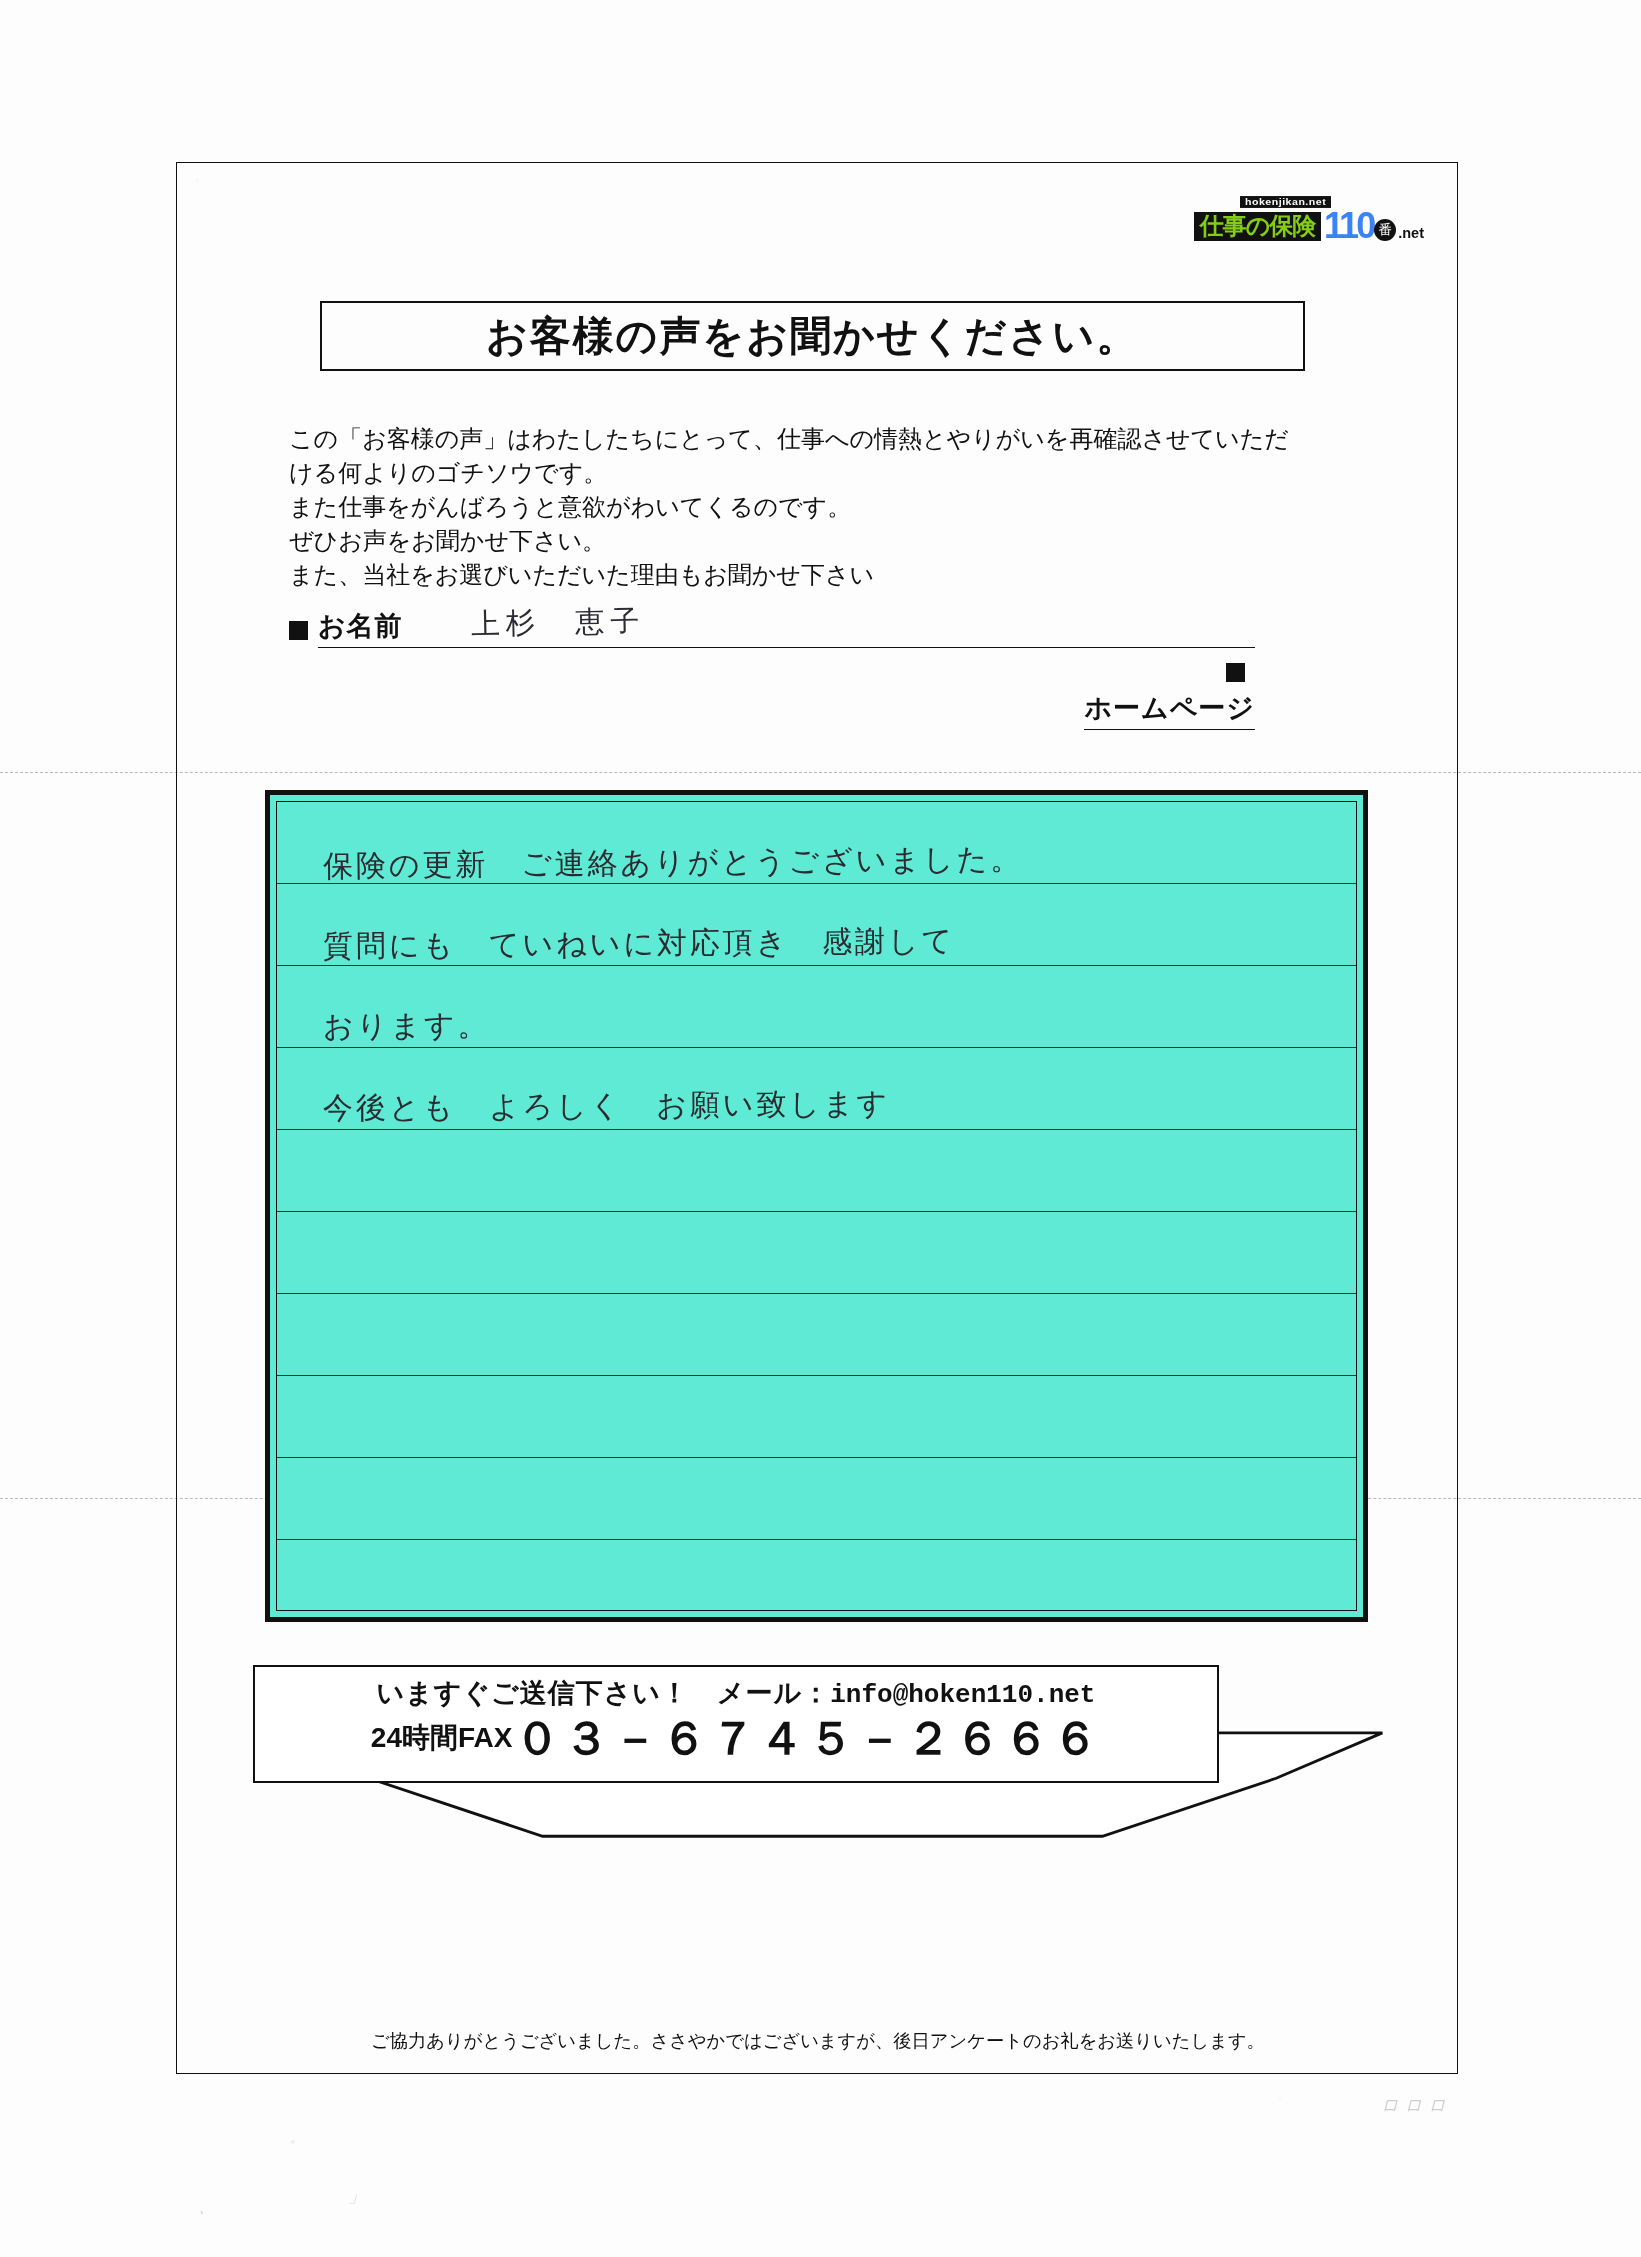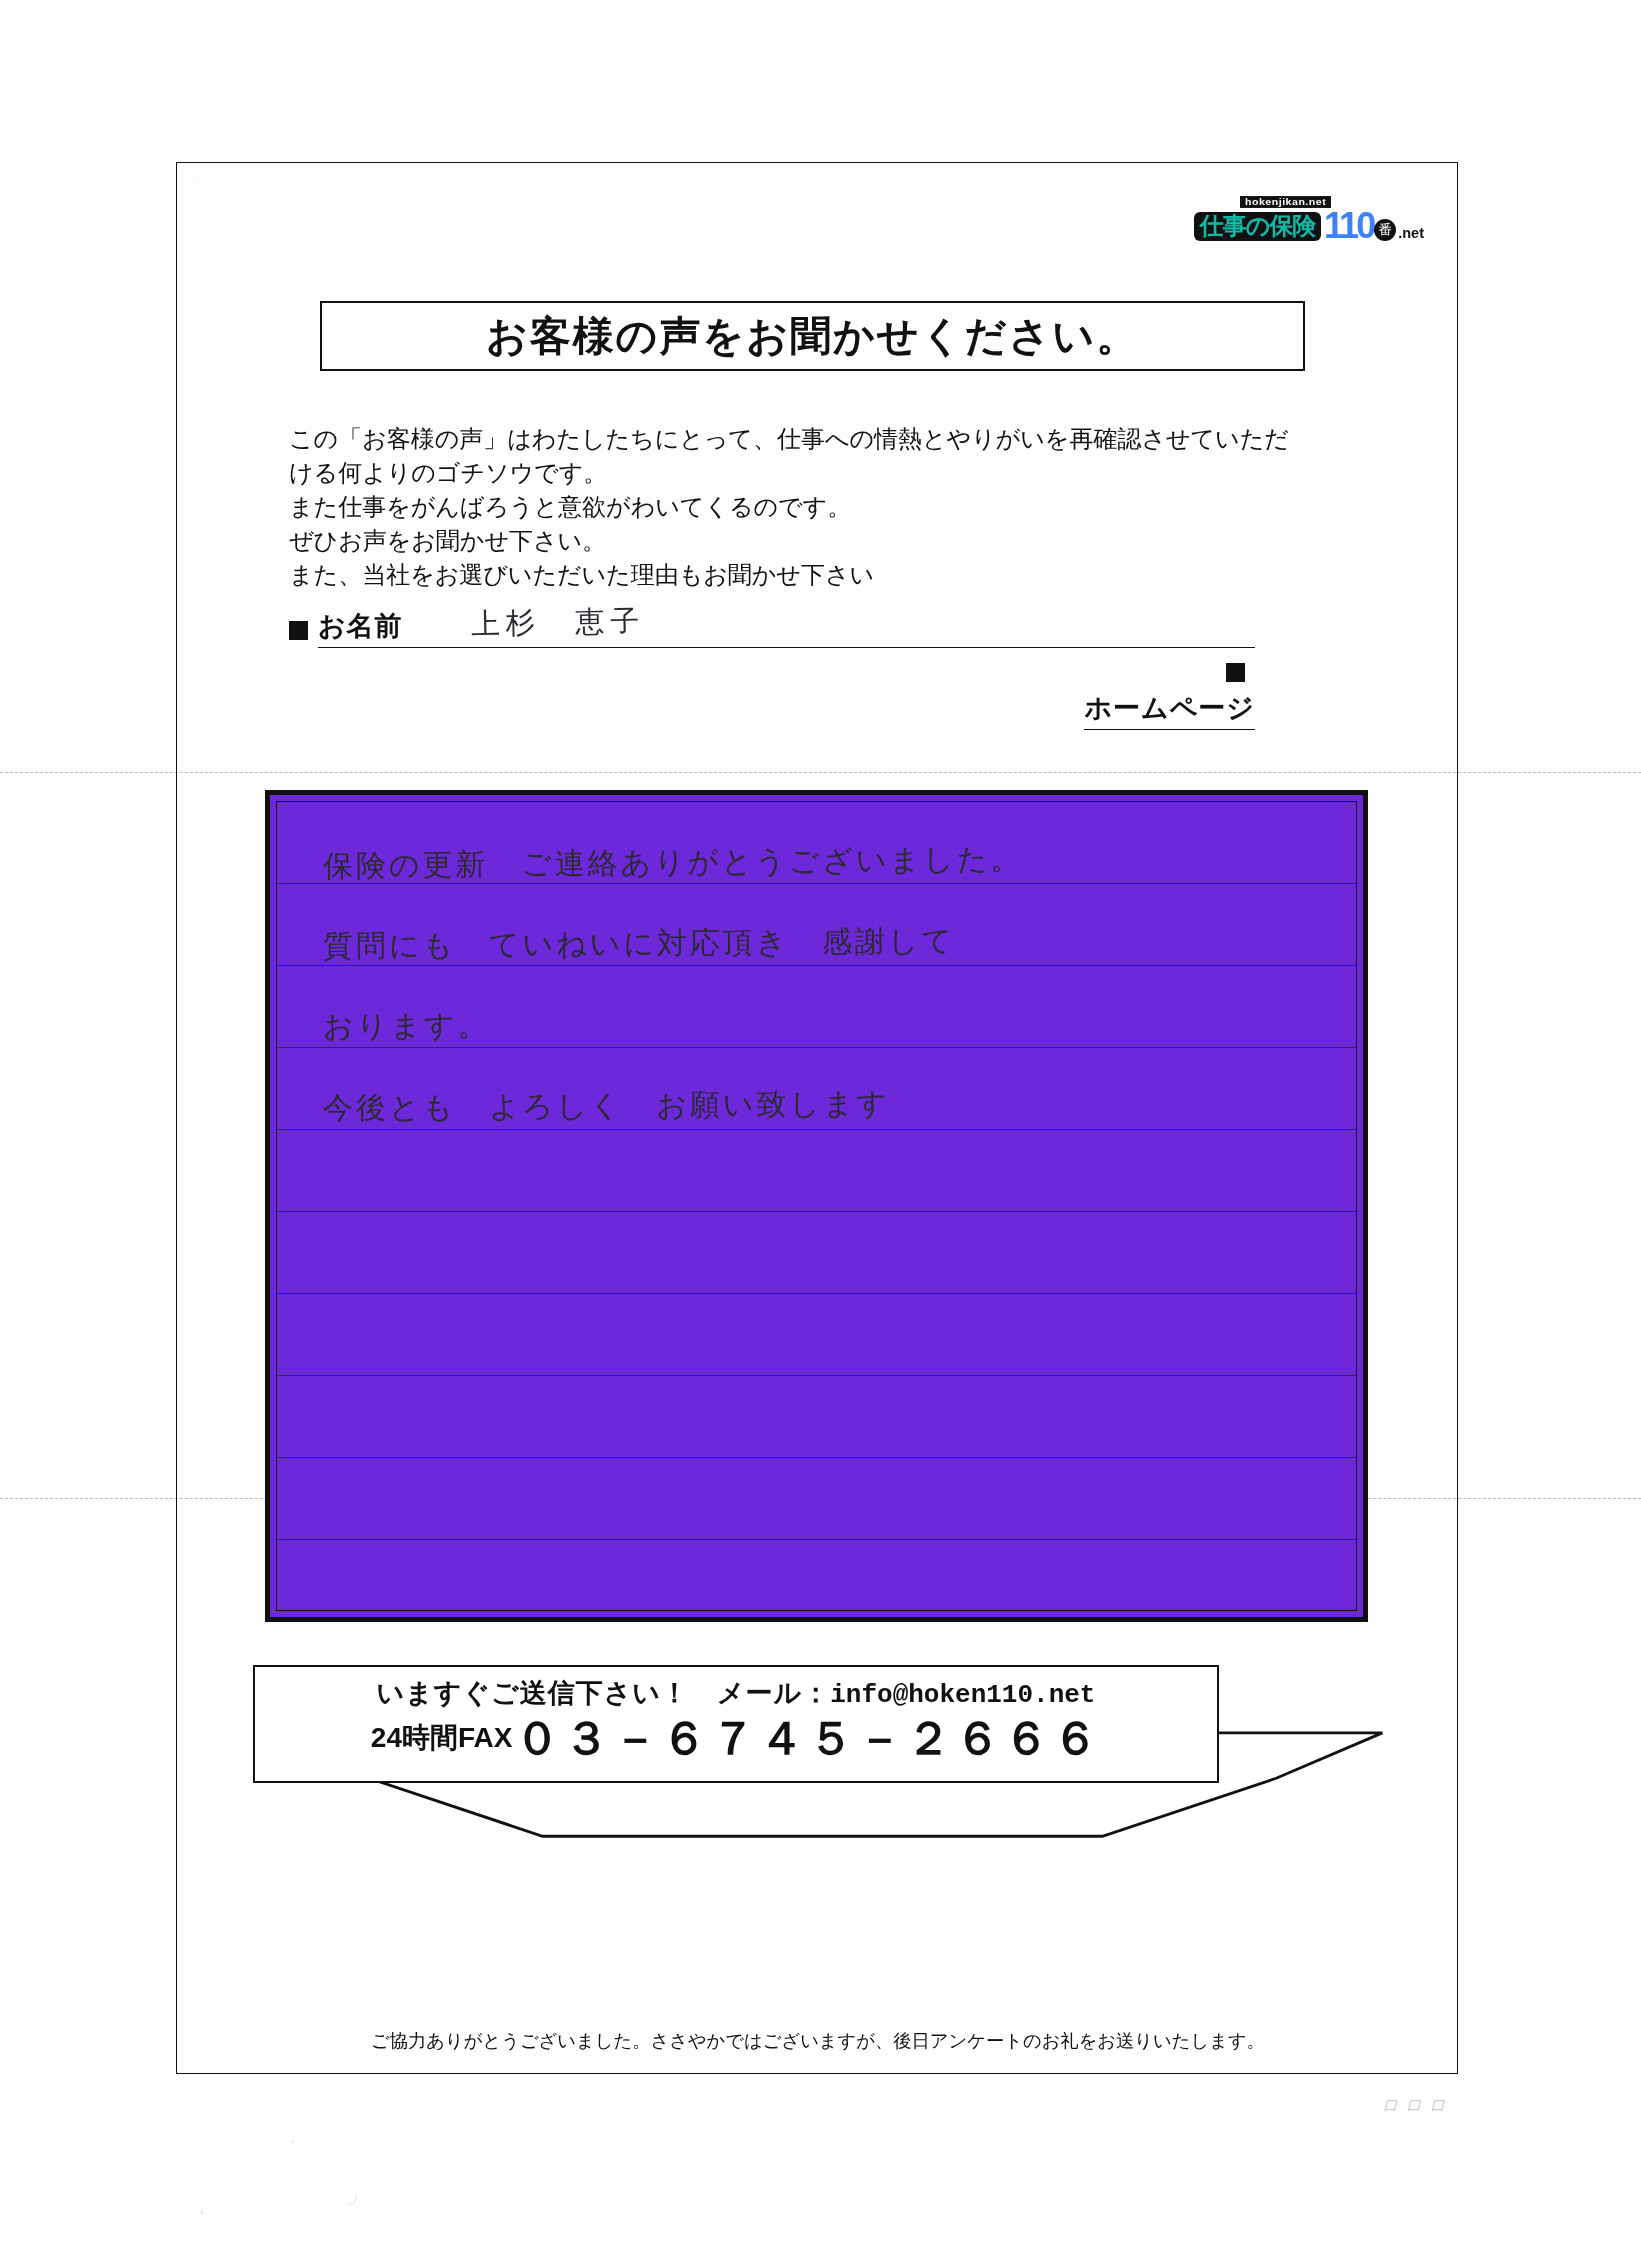--- a/index.html
+++ b/index.html
@@ -77,27 +77,26 @@
     margin-bottom: 1.9px;
     font-weight: bold;
     transform: scaleY(.85);
   }
   .logo-main {
     display: flex;
     align-items: flex-end;
   }
   .logo-jp {
     background: #111;
-    color: #14b8a6;
+    color: #84cc16;
     font-weight: bold;
     font-size: 24px;
     padding: 1.9px 5.8px 2.9px 5.8px;
     letter-spacing: -1px;
     line-height: 1;
-    border-radius: 6px;
   }
   .logo-110 {
     font-weight: bold;
     font-size: 36px;
     line-height: .82;
     letter-spacing: -2.9px;
     margin-left: 2.9px;
     color: #3b82f6;
   }
   .logo-ban {
@@ -196,21 +195,21 @@
 
   
   .comment-outer {
     position: absolute;
     left: 265px;
     top: 790px;
     width: 1103px;
     height: 832px;
     border: 5.8px solid #111;
     box-sizing: border-box;
-    background: #6d28d9;
+    background: #5eead4;
   }
   .comment-inner {
     position: absolute;
     inset: 5.8px;
     border: 1.9px solid #111;
     box-sizing: border-box;
     background:
       repeating-linear-gradient(
         to bottom,
         transparent 0px,

